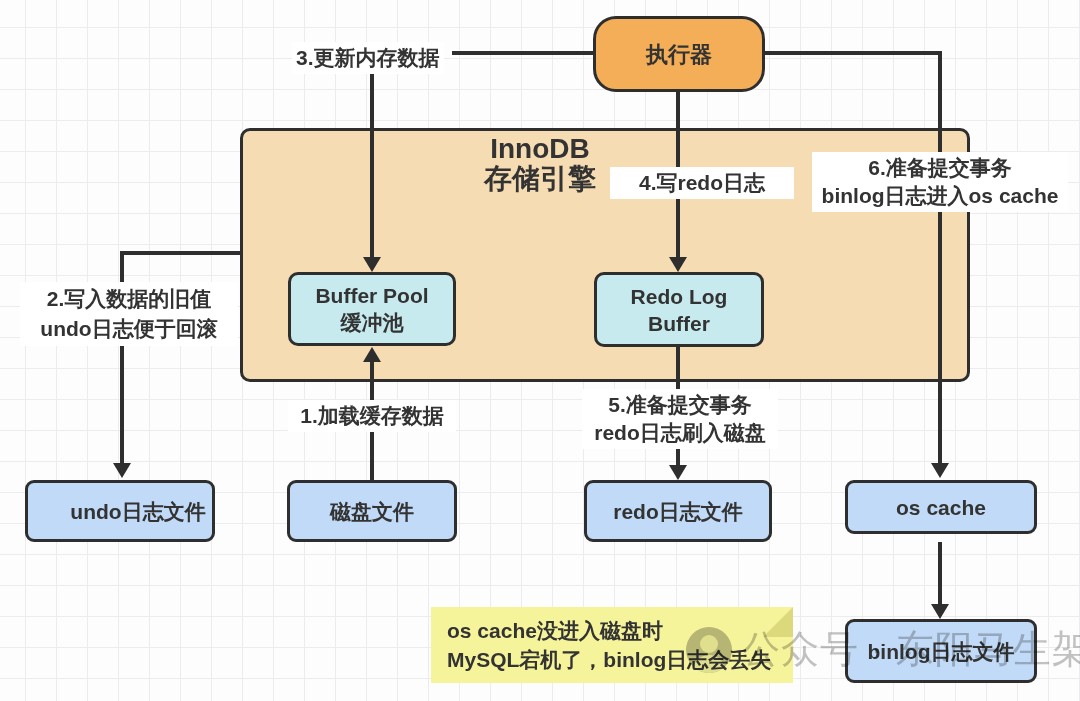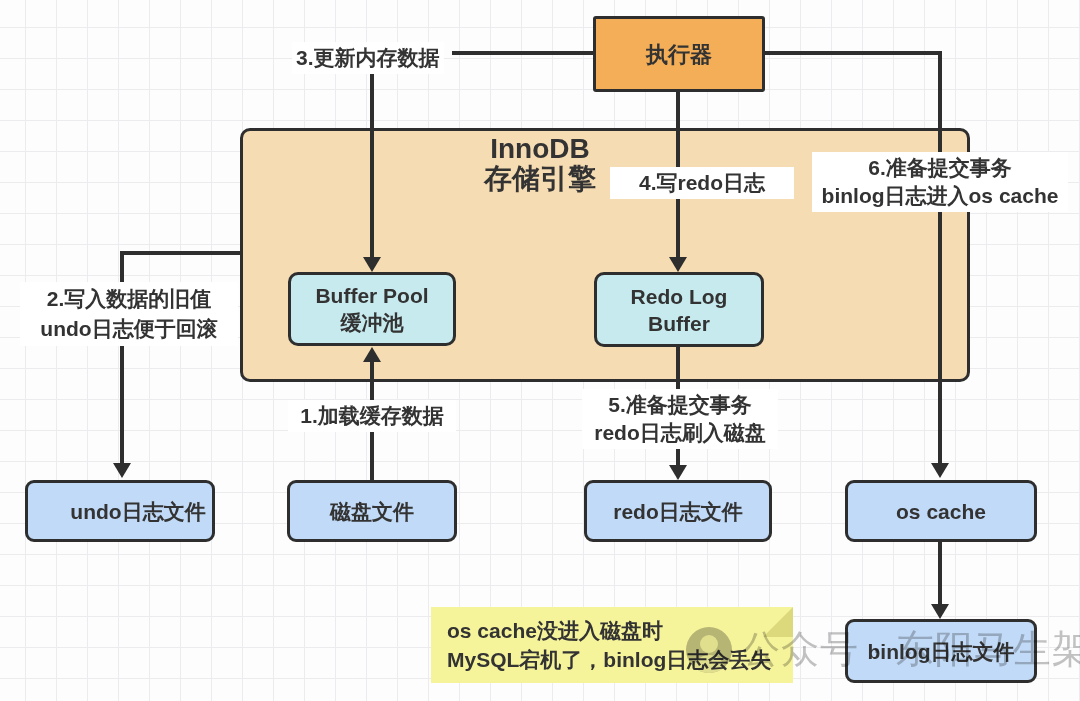--- a/index.html
+++ b/index.html
@@ -96,21 +96,21 @@
 
   <div class="arrow up" style="left:363px;top:347px;"></div>
   <div class="line" style="left:370px;top:360px;width:4px;height:121px;"></div>
 
   <div class="line" style="left:676px;top:347px;width:4px;height:119px;"></div>
   <div class="arrow down" style="left:669px;top:465px;"></div>
 
   <div class="line" style="left:938px;top:542px;width:4px;height:64px;"></div>
   <div class="arrow down" style="left:931px;top:604px;"></div>
 
-  <div class="box executor" style="left:593px;top:16px;width:172px;height:76px;">
+  <div class="box executor" style="left:593px;top:16px;width:172px;height:76px;border-radius:23px;">
     <span>执行器</span>
   </div>
 
   <div class="box cyan" style="left:594px;top:272px;width:170px;height:75px;">
     <div>
       <div>Redo Log</div>
       <div>Buffer</div>
     </div>
   </div>
 
@@ -126,21 +126,21 @@
   </div>
 
   <div class="box blue" style="left:287px;top:480px;width:170px;height:62px;">
     <span>磁盘文件</span>
   </div>
 
   <div class="box blue" style="left:584px;top:480px;width:188px;height:62px;">
     <span>redo日志文件</span>
   </div>
 
-  <div class="box blue" style="left:845px;top:480px;width:192px;height:62px;">
+  <div class="box blue" style="left:845px;top:480px;width:192px;height:54px;">
     <span>os cache</span>
   </div>
 
   <div class="box blue" style="left:845px;top:619px;width:192px;height:64px;">
     <span>binlog日志文件</span>
   </div>
 
   <div class="edge-label" style="left:292px;top:42px;">3.更新内存数据</div>
 
   <div class="edge-label" style="left:610px;top:167px;width:184px;">4.写redo日志</div>

